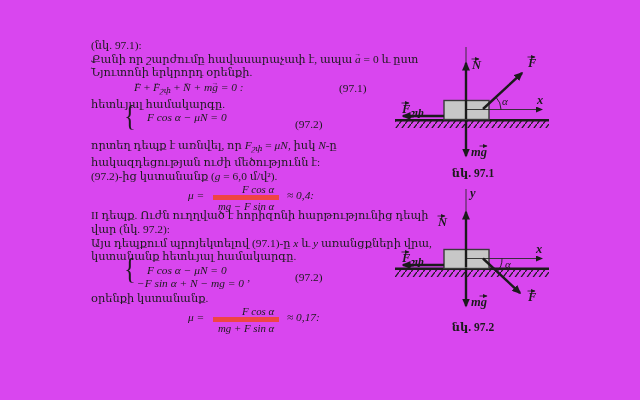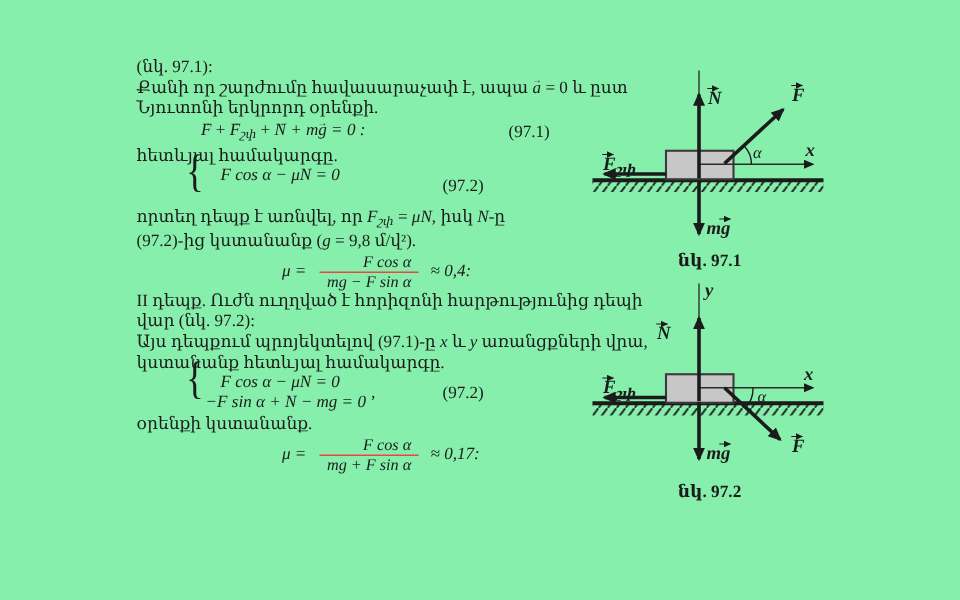--- a/index.html
+++ b/index.html
@@ -1,21 +1,21 @@
 <!DOCTYPE html>
 <html><head>
 <meta charset="utf-8">
 <style>
   html,body{margin:0;padding:0;}
   body{
     width:640px;height:400px;overflow:hidden;position:relative;
     background:#ffffff;color:#1b1b1b;
     font-family:"Liberation Serif","DejaVu Serif",serif;
   }
-  .page{position:absolute;inset:0;background:#86efac;}
+  .page{position:absolute;inset:0;background:#d946ef;}
   .textcol{
     position:absolute;left:91px;top:39px;width:326px;
     font-size:11.4px;line-height:13.6px;
   }
   .ln{white-space:nowrap;line-height:13.6px;}
   .it{font-style:italic;}
   .vec{position:relative;font-style:italic;display:inline-block;}
   .vec::after{
     content:"\2192";position:absolute;left:50%;transform:translateX(-50%);
     top:-0.78em;font-size:0.58em;font-style:normal;
@@ -31,21 +31,21 @@
          transform:scale(0.85,1.05);transform-origin:left top;}
   .sysl1{position:absolute;left:56px;top:0;font-style:italic;white-space:nowrap;line-height:13px;}
   .sysl2{position:absolute;left:46px;top:13px;font-style:italic;white-space:nowrap;line-height:13px;}
   .tail{font-style:normal;}
   .sysnum{position:absolute;left:204px;top:7px;}
   
   .fracrow{position:relative;height:26px;}
   .fraclhs{position:absolute;left:97px;top:6px;font-style:italic;}
   .fracstack{position:absolute;left:122px;top:0;text-align:right;font-style:italic;}
   .fracnum{display:block;padding:0 5px;font-size:10.8px;line-height:12px;}
-  .fracden{display:block;border-top:1px solid #ef4444;padding:0 5px;font-size:10.8px;line-height:12px;}
+  .fracden{display:block;border-top:5px solid #ef4444;padding:0 5px;font-size:10.8px;line-height:12px;}
   .fracrhs{position:absolute;left:196px;top:6px;font-style:italic;}
   
   .fig{position:absolute;}
   .vlab{font-family:"Liberation Serif","DejaVu Serif",serif;font-style:italic;font-weight:700;
         font-size:12.5px;fill:#1b1b1b;}
   .subl{font-size:9px;}
   .alab{font-family:"Liberation Serif","DejaVu Serif",serif;font-style:italic;font-size:11px;fill:#1b1b1b;}
   .cap{font-family:"Liberation Serif","DejaVu Serif",serif;font-weight:700;font-size:11.5px;fill:#1b1b1b;}
   .hat{stroke:#1b1b1b;stroke-width:0.8;}
 </style>
@@ -68,21 +68,22 @@
 
     <div class="ln"><span>հետևյալ համակարգը.</span></div>
 
     <div class="sysrow">
       <span class="brace">{</span>
       <span class="sysl1">F cos α − μN = 0</span>
       <span class="sysnum">(97.2)</span>
     </div>
 
     <div class="ln"><span>որտեղ դեպք է առնվել, որ </span><span class="it">F</span><span class="sb">շփ</span><span> = </span><span class="it">μN</span><span>, իսկ </span><span class="it">N</span><span>-ը</span></div>
-    <div class="ln"><span>(97.2)-ից կստանանք (</span><span class="it">g</span><span> = 9,8 մ/վ²).</span></div>
+    <div class="ln"><span>հակազդեցության ուժի մեծությունն է:</span></div>
+    <div class="ln"><span>(97.2)-ից կստանանք (</span><span class="it">g</span><span> = 6,0 մ/վ²).</span></div>
 
     <div class="fracrow">
       <span class="fraclhs">μ =</span>
       <span class="fracstack">
           <span class="fracnum">F cos α</span>
           <span class="fracden">mg − F sin α</span>
         </span>
       <span class="fracrhs">≈ 0,4:</span>
     </div>
 

